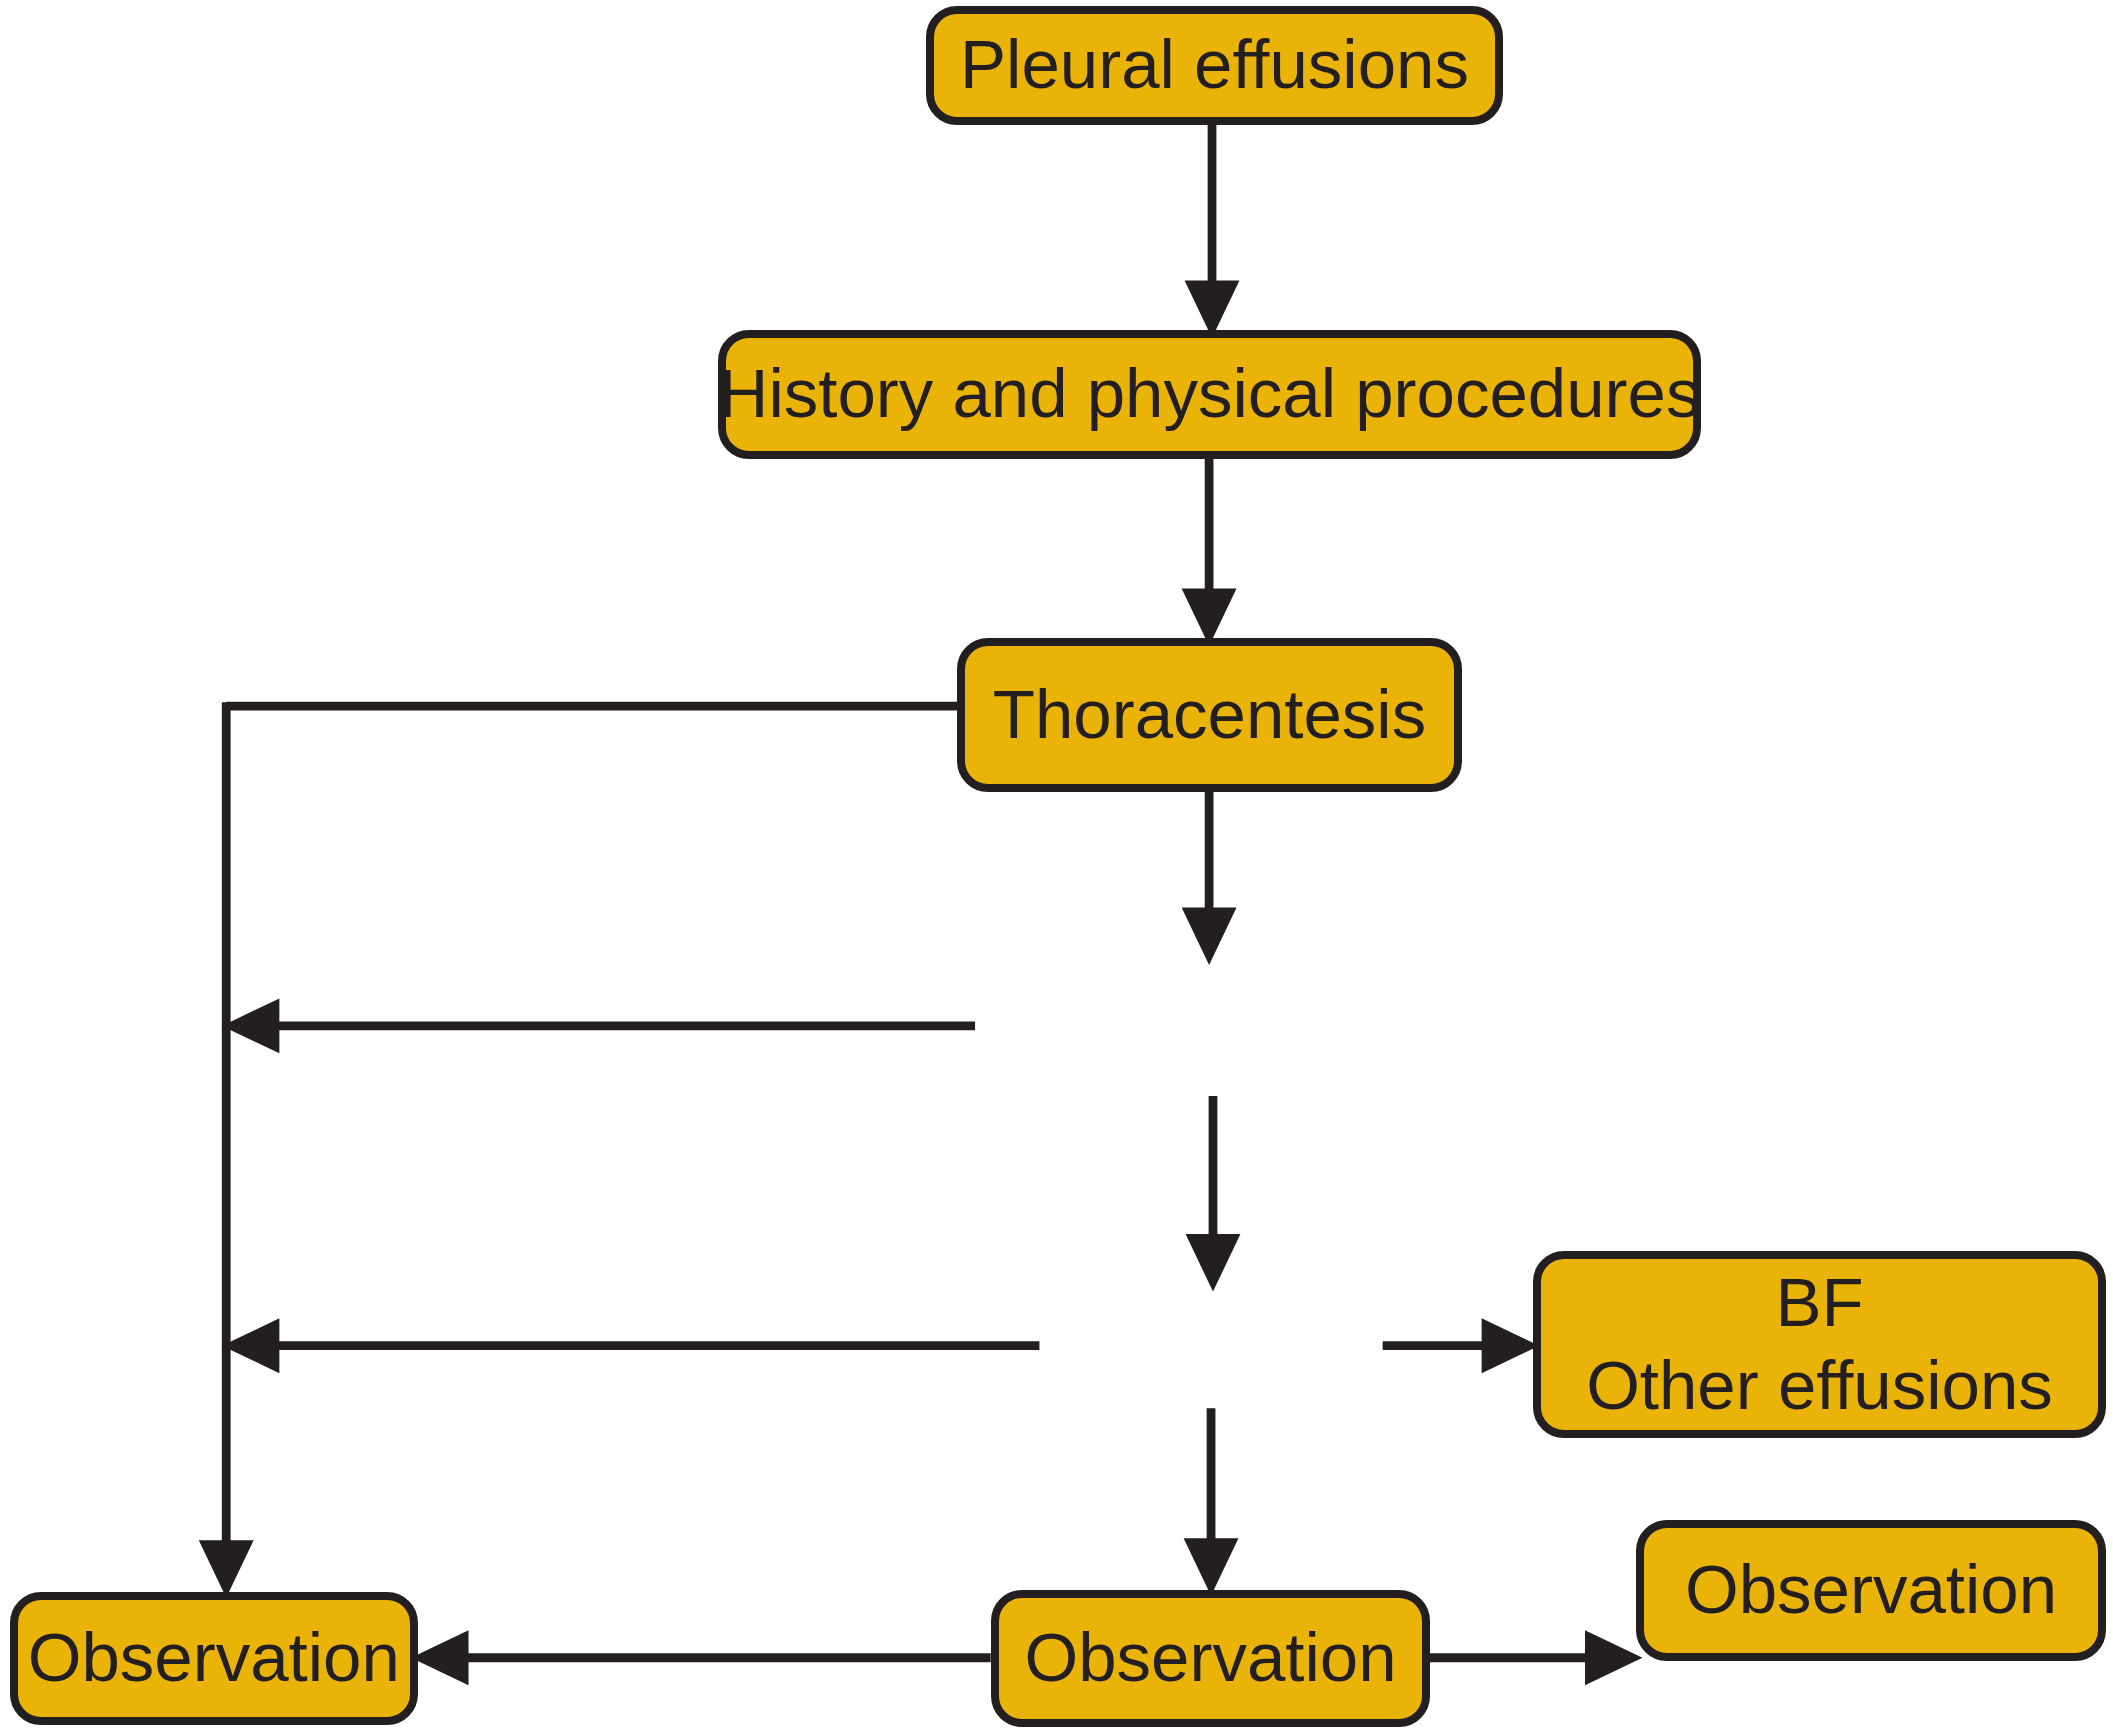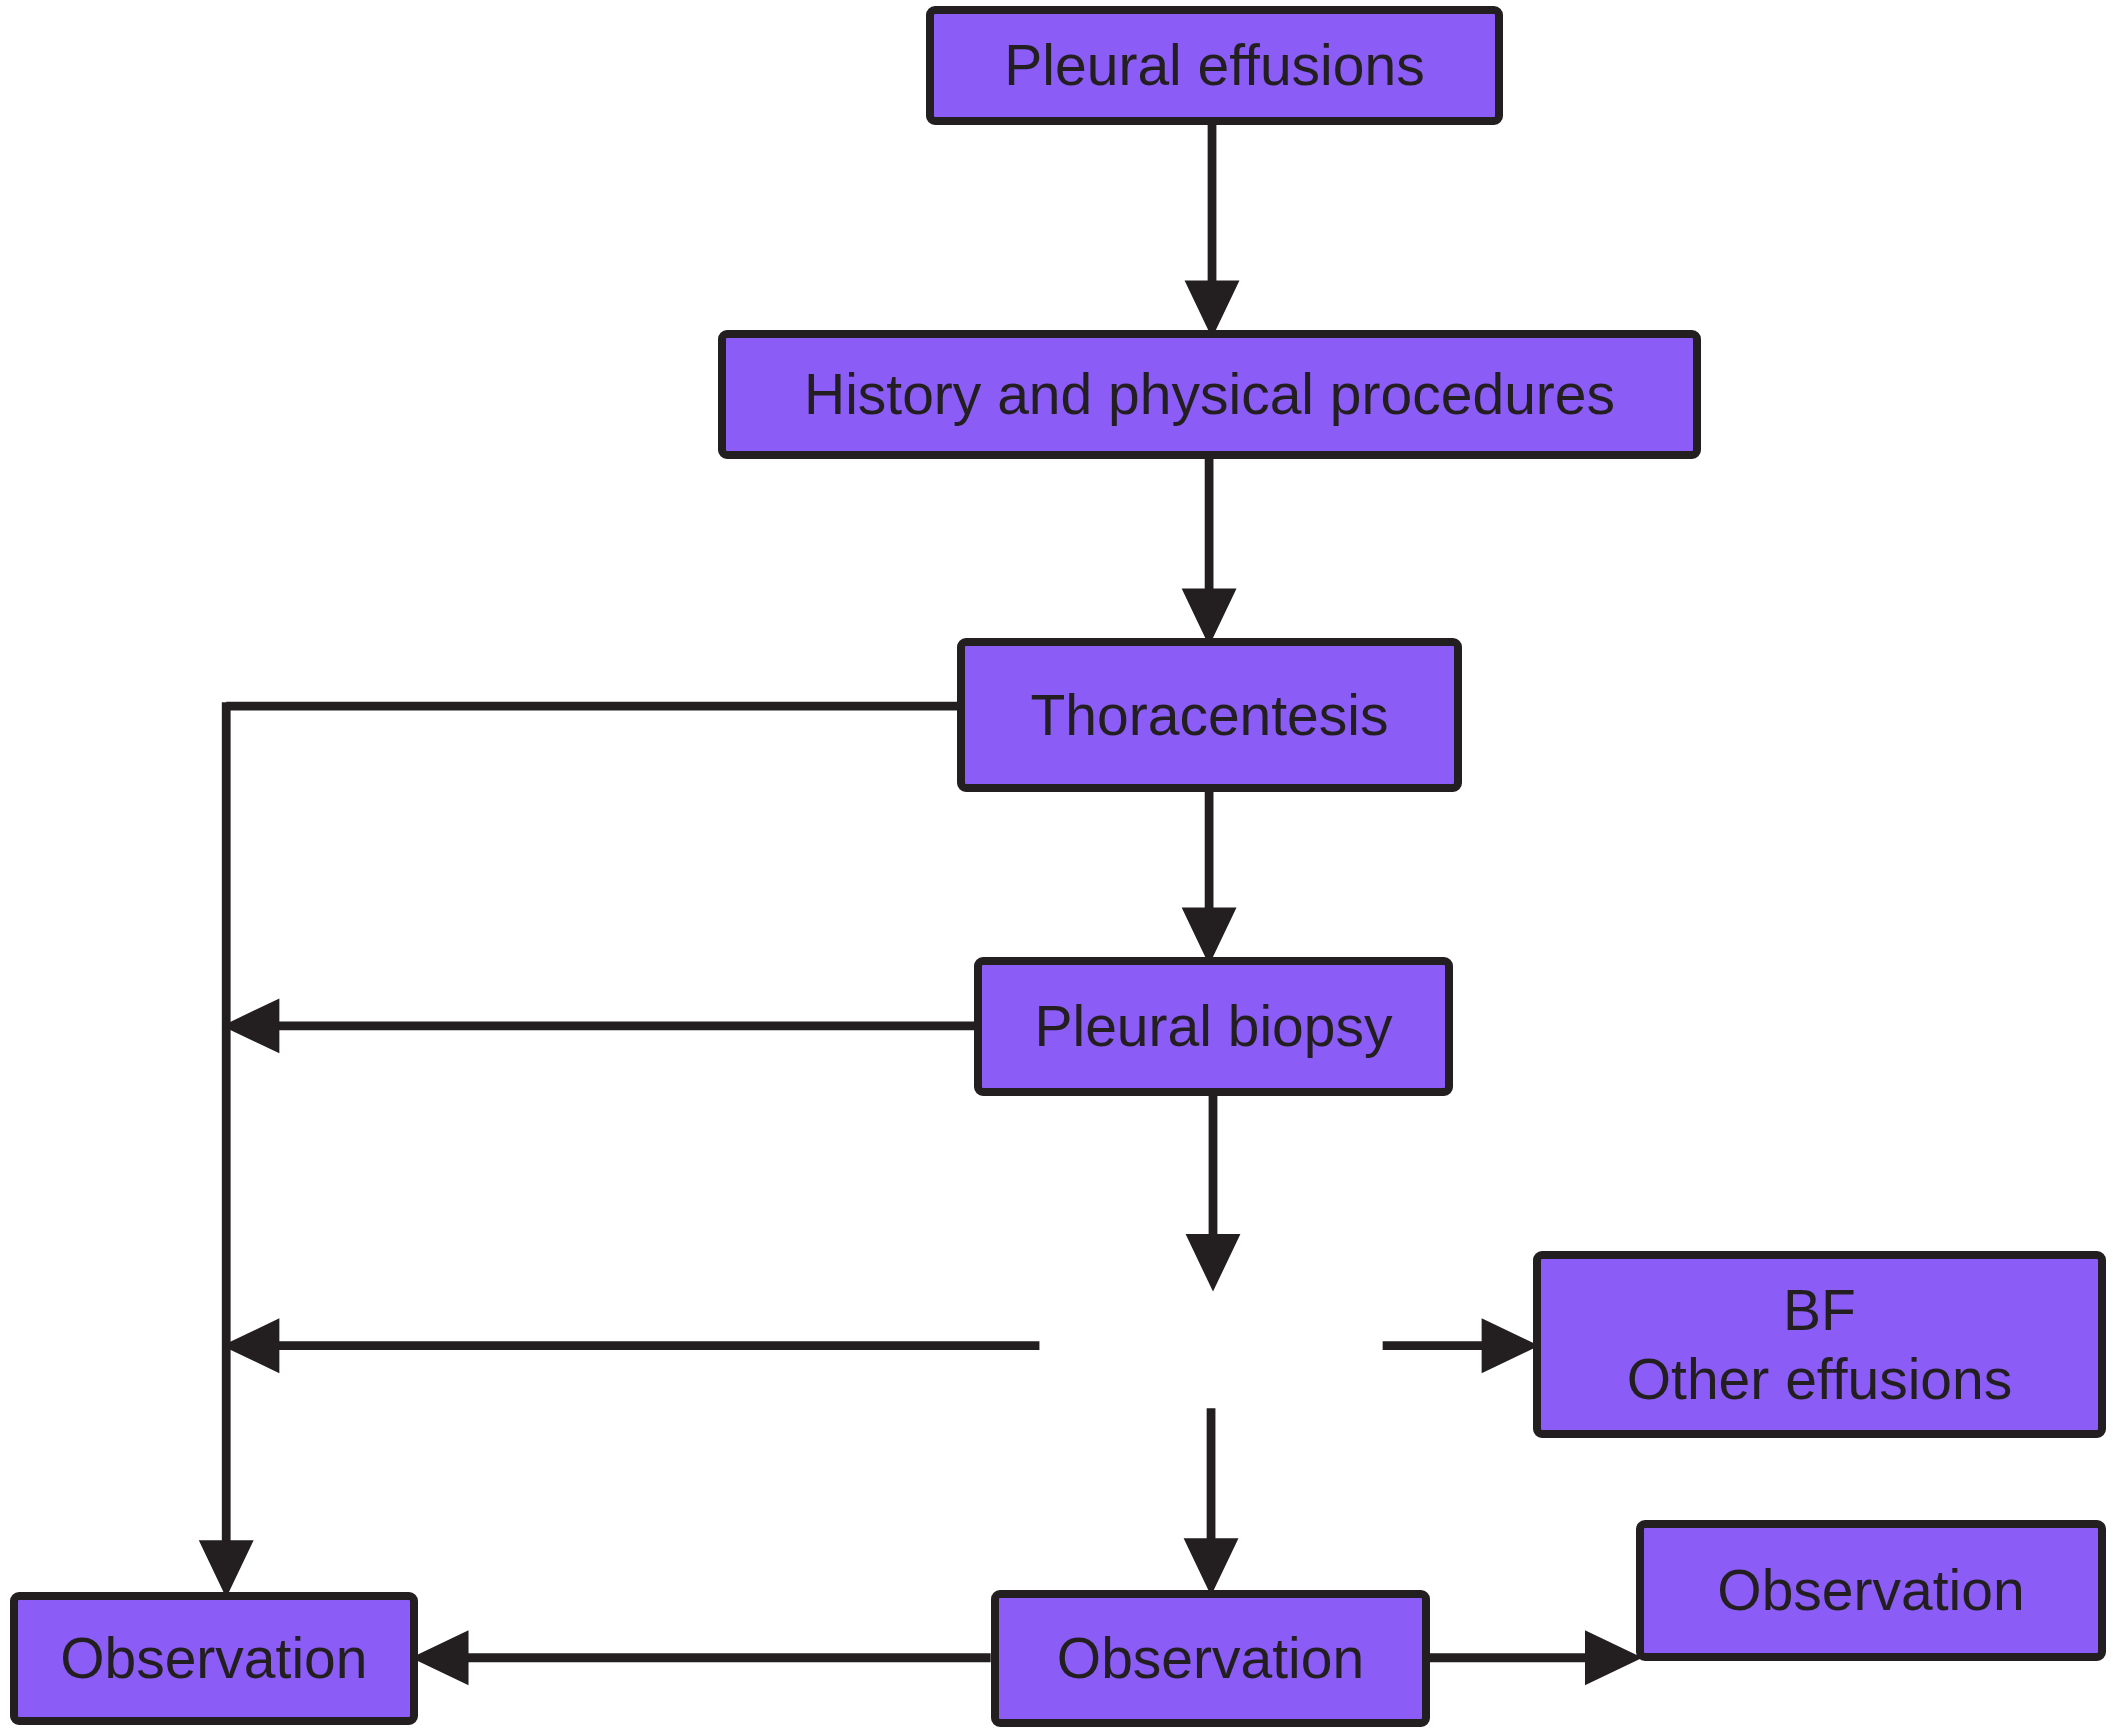--- a/index.html
+++ b/index.html
@@ -19,28 +19,28 @@
   .edges {
     position: absolute;
     left: 0;
     top: 0;
     width: 2113px;
     height: 1731px;
   }
   .node {
     position: absolute;
     box-sizing: border-box;
-    background: #8b5cf6;
+    background: #eab308;
     border: 8.8px solid #231f20;
-    border-radius: 9px;
+    border-radius: 31px;
     display: flex;
     align-items: center;
     justify-content: center;
     text-align: center;
-    font-size: 57px;
+    font-size: 69px;
     line-height: 1.2;
     color: #231f20;
   }
   .node .label { white-space: pre; }
   .node.multiline {
     flex-direction: column;
   }
   #n-pleural-effusions { left: 926px;  top: 5.9px;    width: 577px;  height: 119px; }
   #n-history           { left: 718px;  top: 330px;  width: 983px; height: 129px; }
   #n-thoracentesis     { left: 957px;  top: 638px;  width: 505px;  height: 154px; }
@@ -100,23 +100,20 @@
   </div>
 
   <div class="node" id="n-history">
     <span class="label">History and physical procedures</span>
   </div>
 
   <div class="node" id="n-thoracentesis">
     <span class="label">Thoracentesis</span>
   </div>
 
-  <div class="node" id="n-pleural-biopsy">
-    <span class="label">Pleural biopsy</span>
-  </div>
 
 
   <div class="node multiline" id="n-bf-other">
     <span class="label">BF</span>
     <span class="label">Other effusions</span>
   </div>
 
   <div class="node" id="n-diagnostic">
     <span class="label">Observation</span>
   </div>

